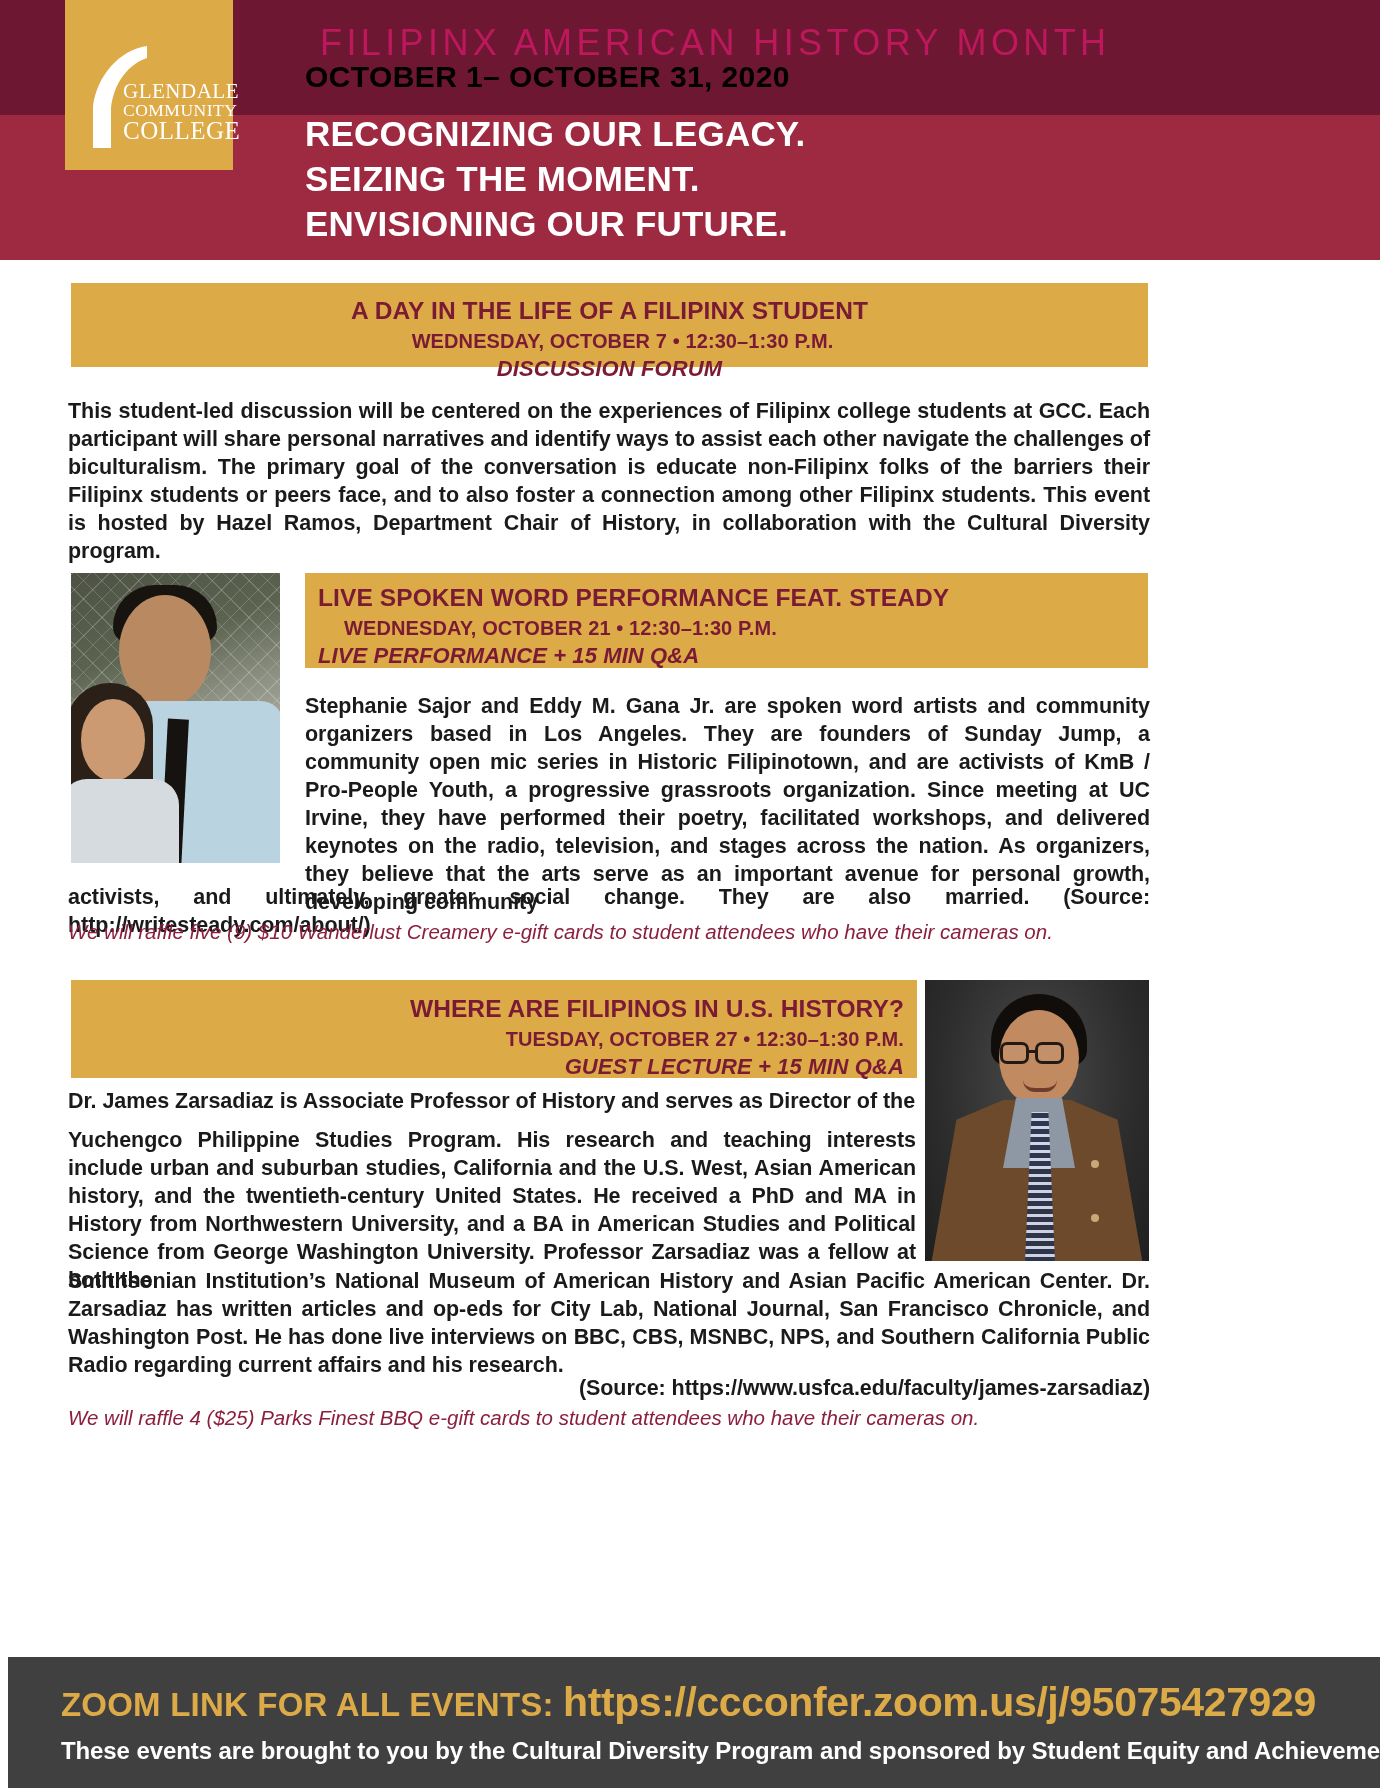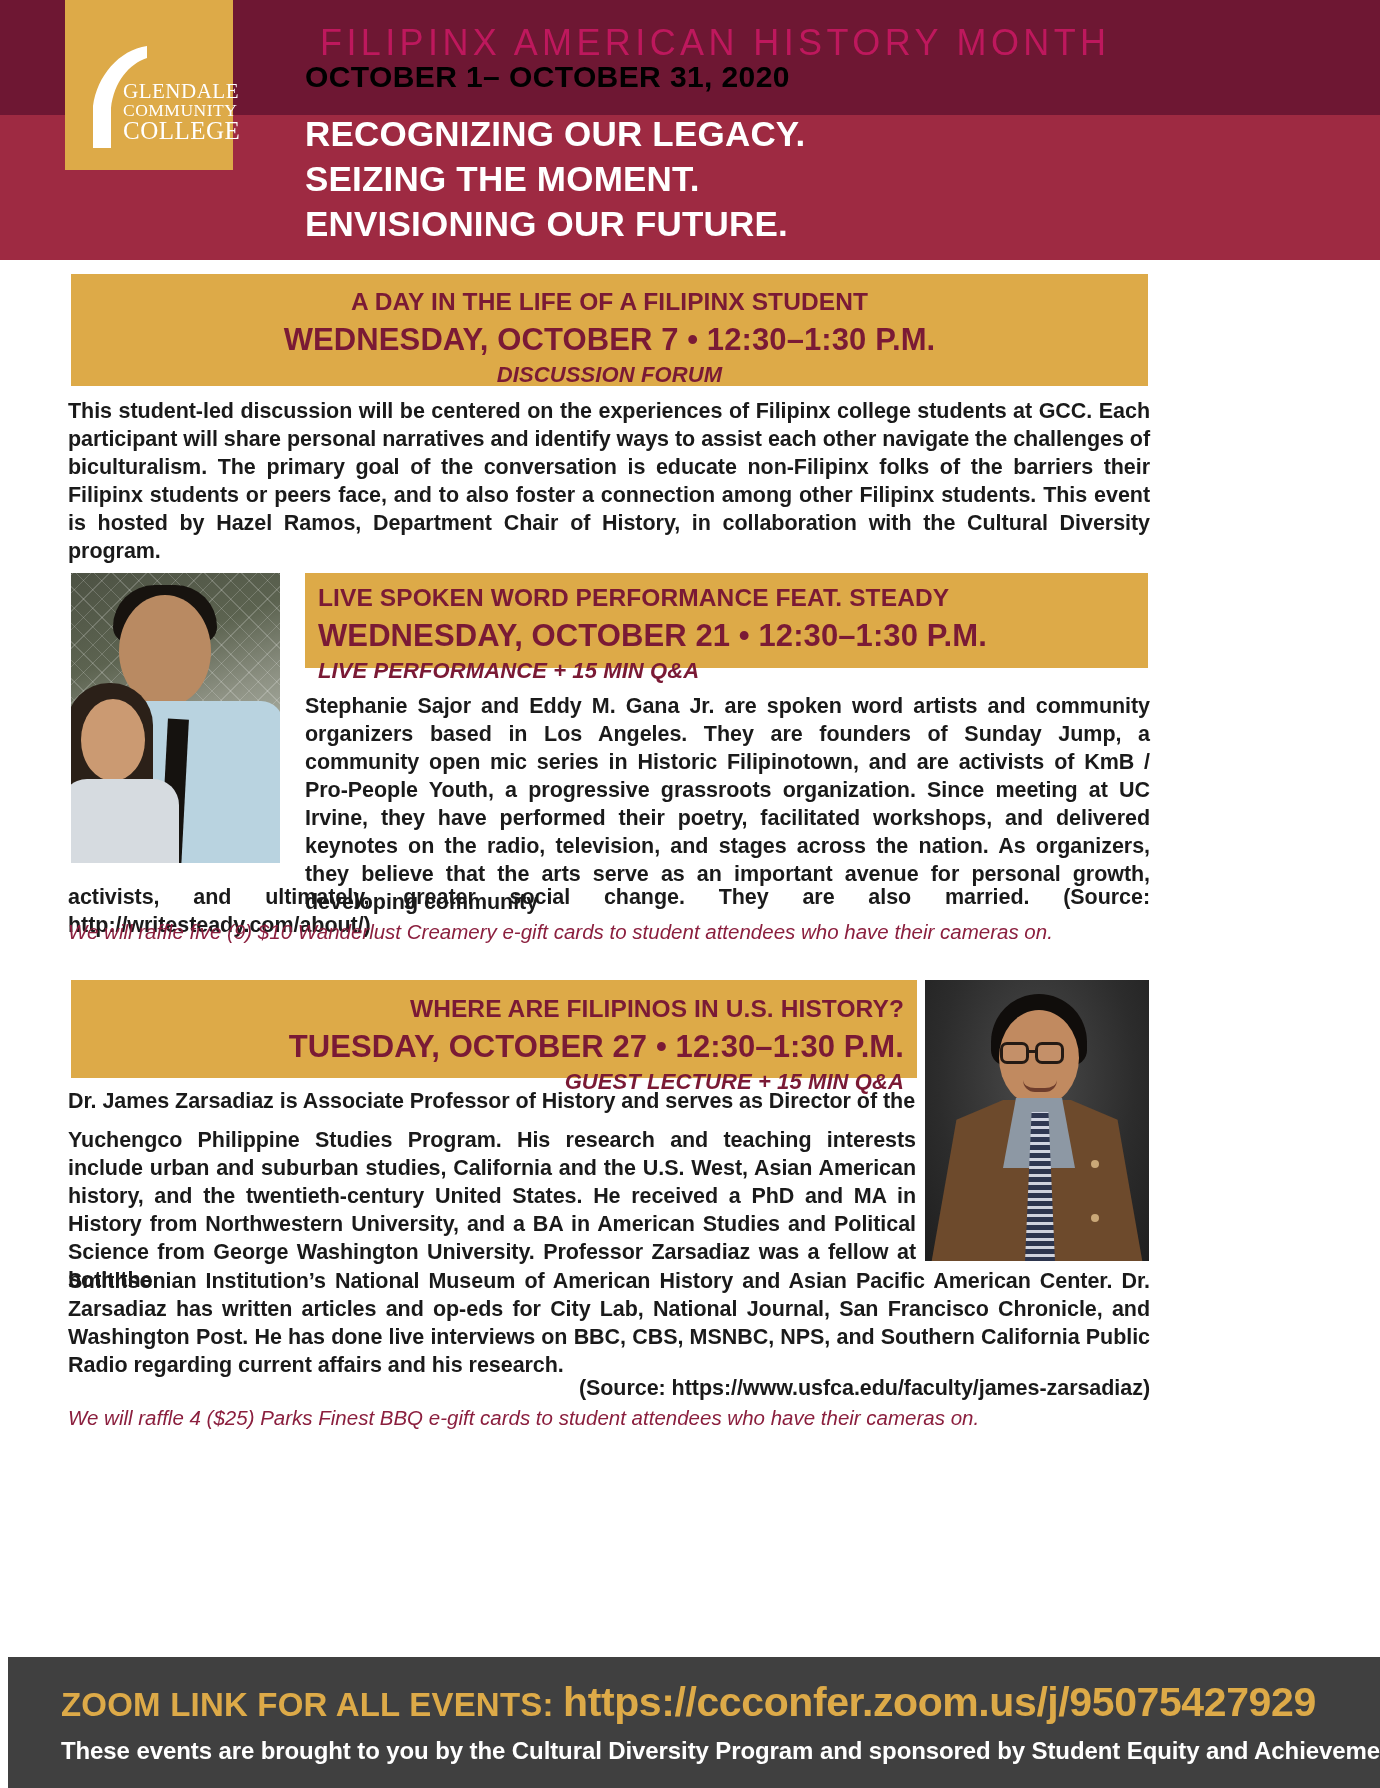--- a/index.html
+++ b/index.html
@@ -98,34 +98,35 @@
     background: #DDAA48;
     color: #7A1A35;
   }
   .banner .b-title {
     font-size: 24.5px;
     font-weight: 700;
     letter-spacing: 0.1px;
     line-height: 1.33;
   }
   .banner .b-date {
-    font-size: 31px;
+    font-size: 20px;
     font-weight: 700;
     letter-spacing: 0.1px;
     line-height: 1.33;
+    margin-left: 26px;
   }
   .banner .b-kind {
     font-size: 22px;
     font-weight: 700;
     font-style: italic;
     letter-spacing: 0.1px;
     line-height: 1.35;
   }
 
-  #banner1 { left: 71px; top: 274px; width: 1077px; height: 112px; }
+  #banner1 { left: 71px; top: 283px; width: 1077px; height: 84px; }
   #banner1 .inner { text-align: center; padding-top: 12px; }
 
   #banner2 { left: 305px; top: 573px; width: 843px; height: 95px; }
   #banner2 .inner { text-align: left; padding: 9px 0 0 13px; }
 
   #banner3 { left: 71px; top: 980px; width: 846px; height: 98px; }
   #banner3 .inner { text-align: right; padding: 13px 13px 0 0; }
 
   
   .body-text {

